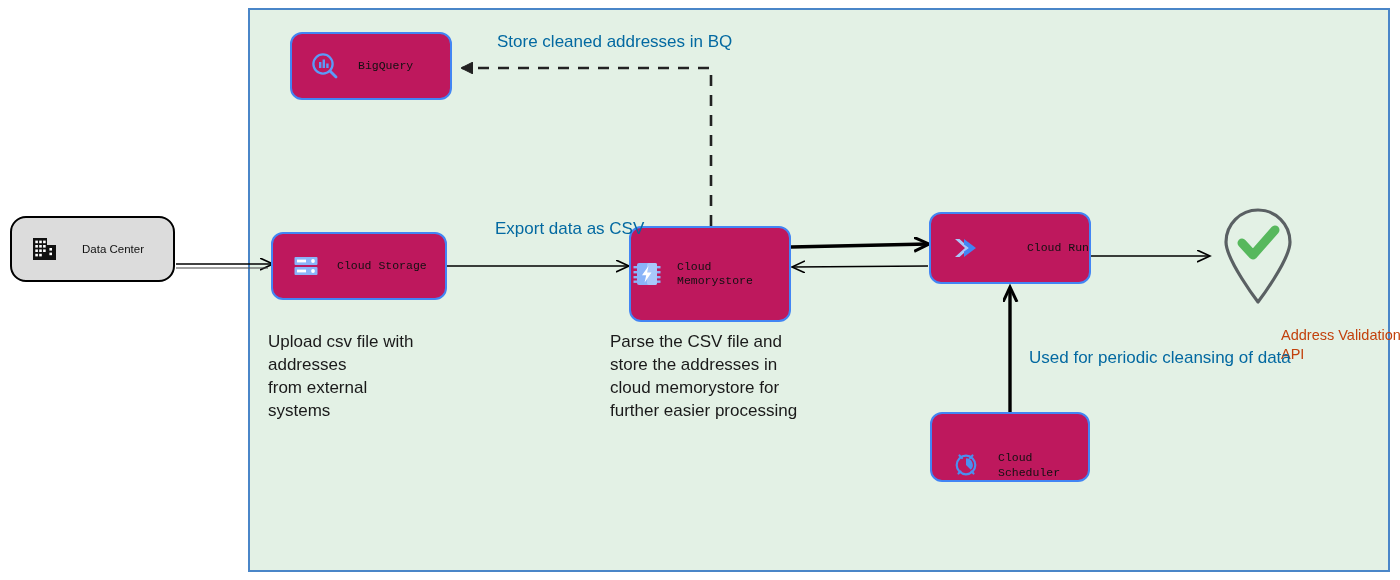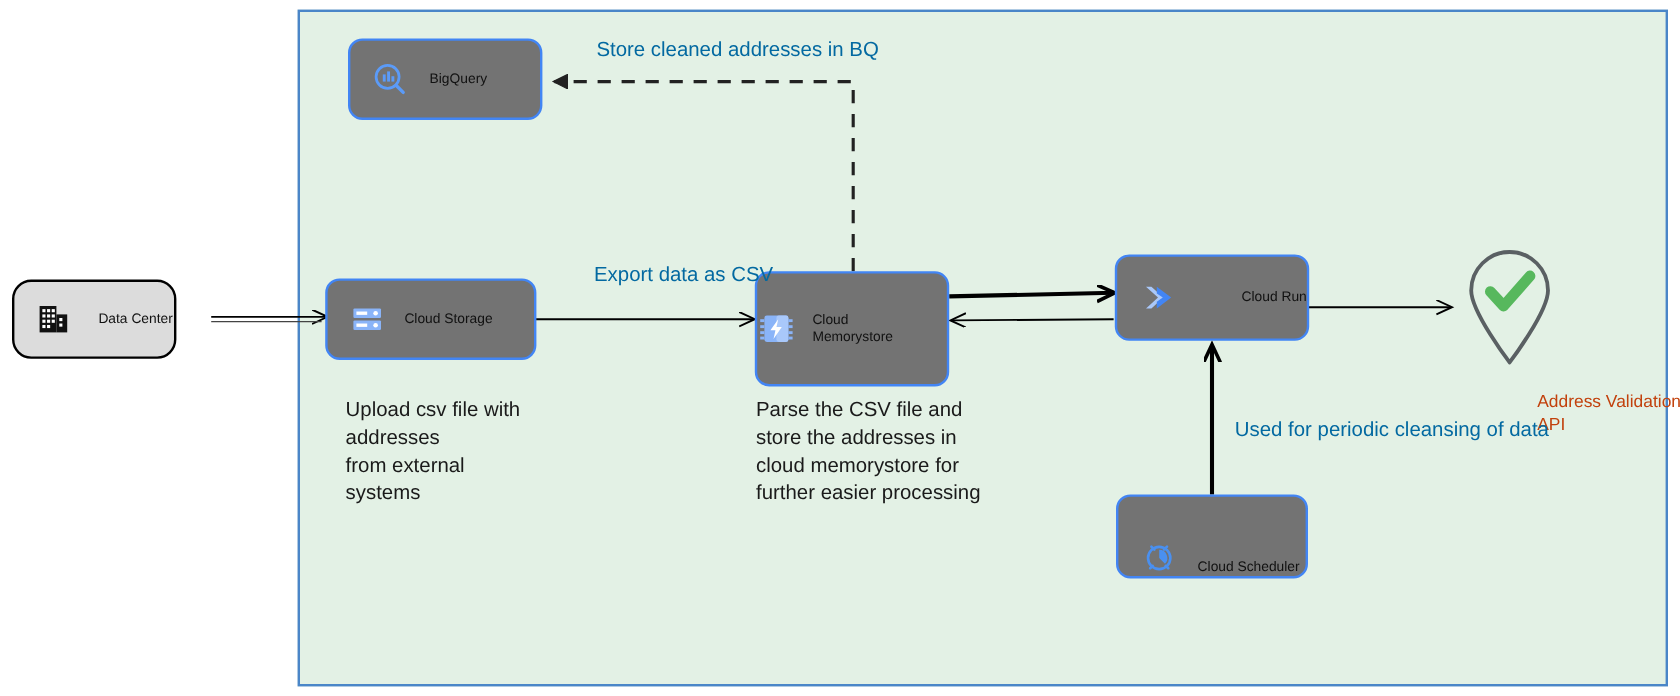--- a/index.html
+++ b/index.html
@@ -30,22 +30,23 @@
 
   
   .node {
     position: absolute;
     box-sizing: border-box;
     display: flex;
     align-items: center;
     border-radius: 12px;
   }
   .node.gcp {
-    background: #737373;
+    background: #be185d;
     border: 2px solid #4285f4;
+    font-family: Liberation Mono, monospace;
   }
   .node.onprem {
     background: #dcdcdc;
     border: 2px solid #000000;
     border-radius: 16px;
   }
   .node .icon {
     flex: 0 0 auto;
     display: flex;
     align-items: center;
@@ -58,21 +59,20 @@
     white-space: pre-line;
   }
 
   
   .note {
     position: absolute;
     font-size: 17px;
     color: #1a1a1a;
     line-height: 1.35;
     white-space: pre-line;
-    margin-left: 20px;
   }
   .edge-label {
     position: absolute;
     font-size: 17px;
     color: #0369a1;
     white-space: nowrap;
   }
   .pin-label {
     position: absolute;
     font-size: 14.5px;
@@ -135,21 +135,21 @@
 
     <g>
       <line x1="1010" y1="412" x2="1010" y2="288" stroke="#000" stroke-width="3.4" marker-end="url(#ah-thick)"></line>
     </g>
 
     <g>
       <path d="M711,226 L711,68 L462,68" fill="none" stroke="#222" stroke-width="2.6" stroke-dasharray="11 9" marker-end="url(#ah-solid)"></path>
     </g>
   </svg>
 
-  <div class="node onprem" style="left:10px; top:233px; width:137px; height:66px; padding-left:18px;">
+  <div class="node onprem" style="left:10px; top:216px; width:165px; height:66px; padding-left:18px;">
     <span class="icon" style="width:30px;height:30px;">
       <svg width="28" height="28" viewBox="0 0 28 28" xmlns="http://www.w3.org/2000/svg">
         <rect x="2" y="3" width="14" height="22" fill="#111"></rect>
         <rect x="16" y="10" width="9" height="15" fill="#111"></rect>
         <g fill="#fff">
           <rect x="4.3" y="5.6" width="2.6" height="2.6"></rect>
           <rect x="8.2" y="5.6" width="2.6" height="2.6"></rect>
           <rect x="12.1" y="5.6" width="2.6" height="2.6"></rect>
           <rect x="4.3" y="10" width="2.6" height="2.6"></rect>
           <rect x="8.2" y="10" width="2.6" height="2.6"></rect>

